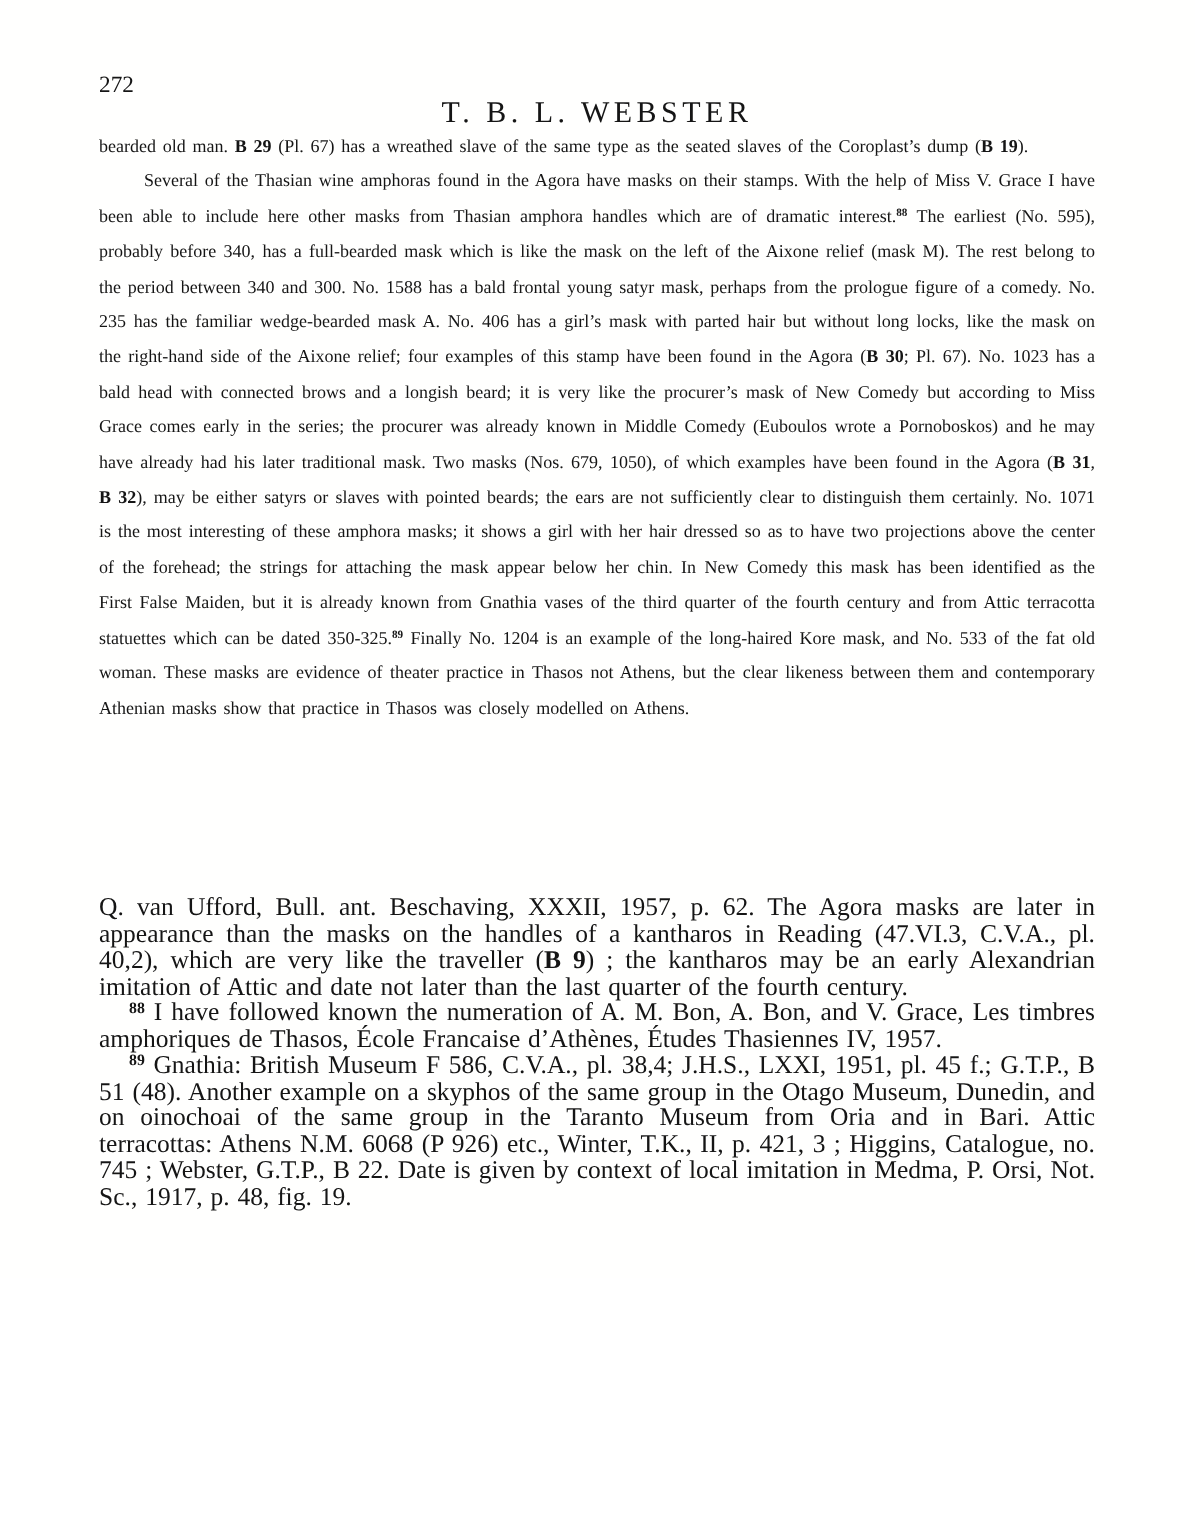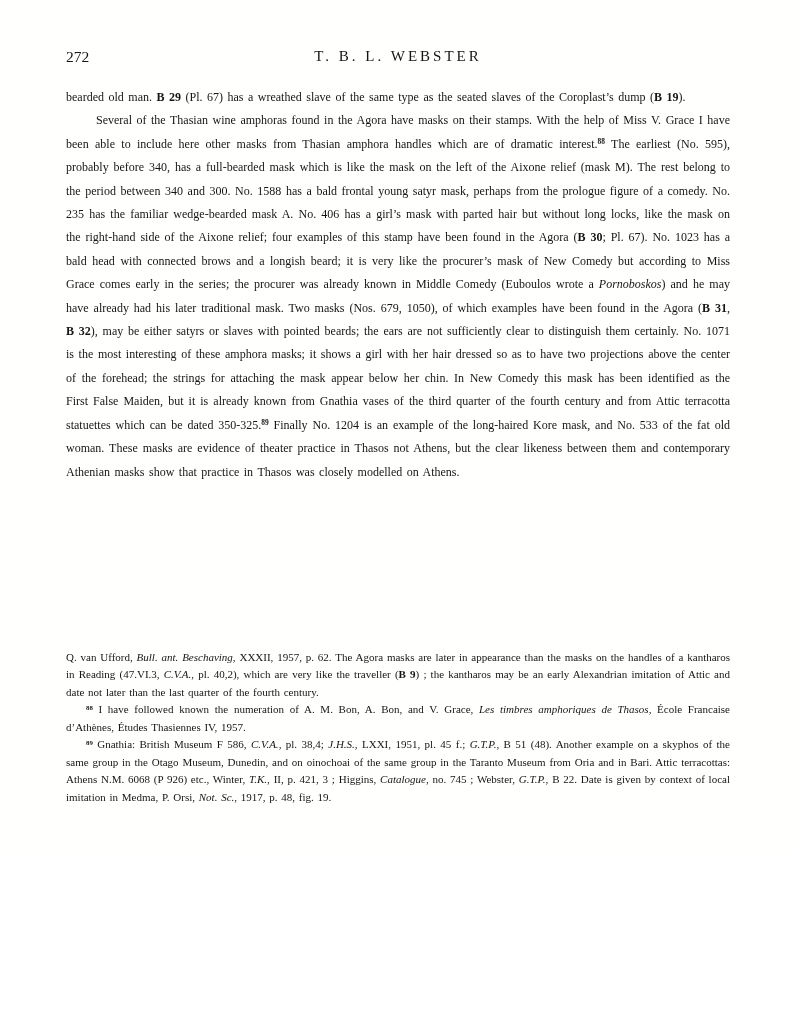--- a/index.html
+++ b/index.html
@@ -27,23 +27,23 @@
   }
   .page-number {
     position: absolute;
     left: 0;
     top: 0;
     font-size: 15.5px;
   }
   .running-head {
     position: absolute;
     left: 50%;
-    top: 0;
+    top: 16px;
     transform: translateX(-50%);
-    font-size: 15px;
+    font-size: 20px;
     letter-spacing: 3px;
     white-space: nowrap;
   }
   .body-text {
     flex: 0 0 auto;
     font-size: 12px;
     line-height: 23.4px;
     text-align: justify;
     word-spacing: 1.5px;
   }
@@ -51,41 +51,41 @@
     margin: 0;
   }
   .body-text p.indent {
     text-indent: 30px;
   }
   .spacer {
     flex: 1 1 auto;
   }
   .footnotes {
     flex: 0 0 auto;
-    font-size: 11px;
+    font-size: 17px;
     line-height: 17.5px;
     text-align: justify;
     word-spacing: 1px;
   }
   .footnotes p {
     margin: 0;
   }
   .footnotes p.indent {
     text-indent: 20px;
   }
   sup {
     font-size: 62%;
     line-height: 0;
     vertical-align: baseline;
     position: relative;
     top: -0.45em;
     font-weight: bold;
   }
   .run-b { font-weight: bold; }
-  .run-i { font-style: italic; }
+  .run-i { }
 </style>
 </head>
 <body>
 
 <div class="page">
 
   <header class="page-header">
     <span class="page-number">272</span>
     <span class="running-head">T. B. L. WEBSTER</span>
   </header>

